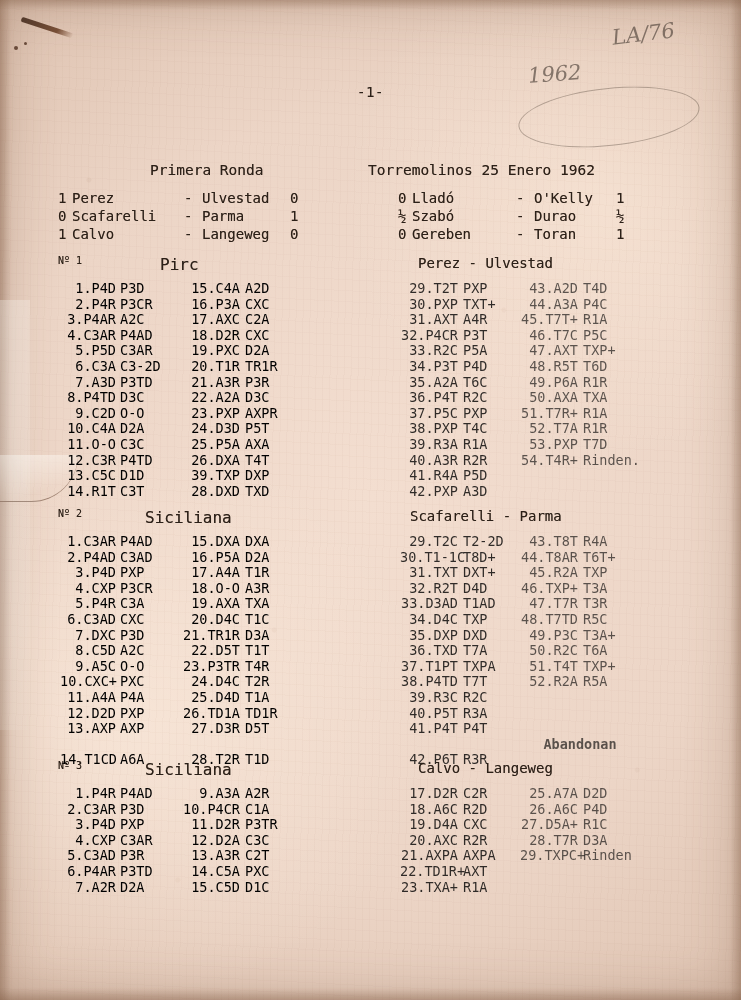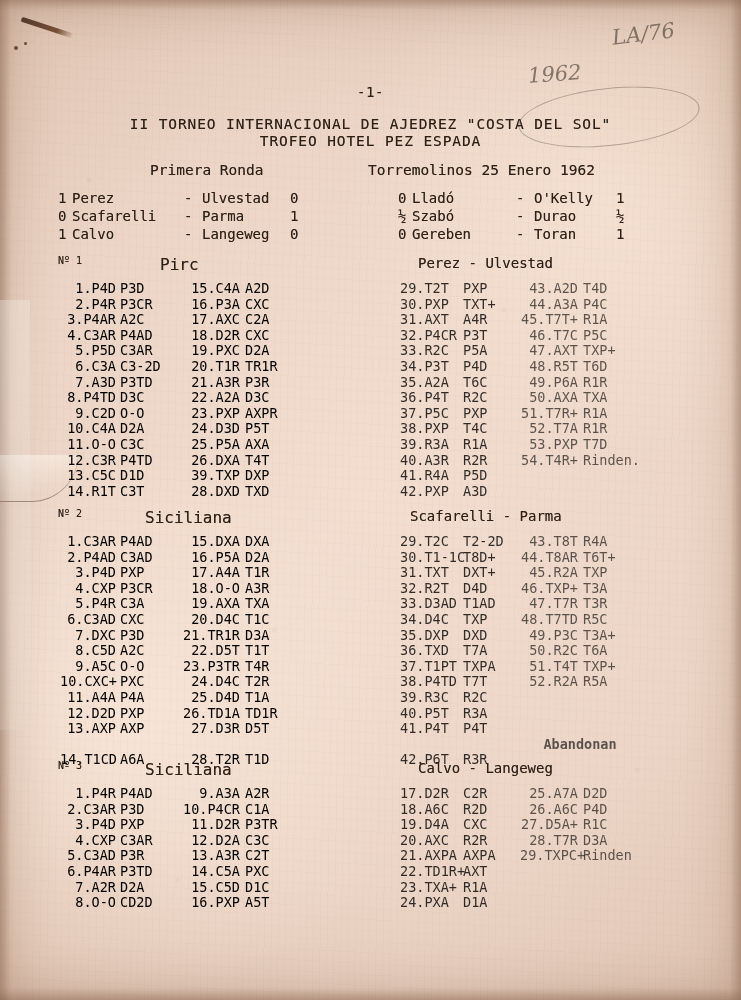--- a/index.html
+++ b/index.html
@@ -87,21 +87,21 @@
   .gno{position:absolute;font-size:10px;}
   .gopen{position:absolute;font-size:16px;}
   .gplayers{position:absolute;font-size:14px;}
   .moves{position:absolute;left:0;top:26px;width:741px;font-size:13.5px;line-height:15.6px;}
   .mrow{position:relative;height:15.6px;}
   .c{position:absolute;white-space:pre;}
   .c1{left:60px;text-align:right;width:56px;}
   .c1b{left:120px;}
   .c2{left:182px;text-align:right;width:58px;}
   .c2b{left:245px;}
-  .c3{left:400px;width:58px;}
+  .c3{left:400px;text-align:right;width:58px;}
   .c3b{left:463px;}
   .c4{left:520px;text-align:right;width:58px;}
   .c4b{left:583px;}
   .endc{left:505px;width:150px;text-align:center;font-weight:bold;}
 
   
   .fade1{opacity:.80;}
   .fade2{opacity:.62;}
 
   
@@ -132,22 +132,20 @@
   <div class="tear"></div>
   <div class="ink-streak"></div>
   <div class="ink-dot" style="left:14px;top:46px;width:4px;height:4px;"></div>
   <div class="ink-dot" style="left:24px;top:42px;width:3px;height:3px;"></div>
 
   <div class="hand hand-la">LA/76</div>
   <div class="hand hand-yr">1962</div>
   <div class="circle-ann"></div>
 
   <div class="tw pgnum">-1-</div>
-  <div class="tw title1">II TORNEO INTERNACIONAL DE AJEDREZ "COSTA DEL SOL"</div>
-  <div class="tw title2">TROFEO HOTEL PEZ ESPADA</div>
   <div class="tw ronda">Primera Ronda</div>
   <div class="tw place">Torremolinos 25 Enero 1962</div>
 
   <div id="pairings-left">
       <div class="tw pair pl" style="top: 190px;"><span class="sc">1</span><span class="nm">Perez</span><span class="ds">-</span><span class="op">Ulvestad</span><span class="sc">0</span></div>
       <div class="tw pair pl" style="top: 208px;"><span class="sc">0</span><span class="nm">Scafarelli</span><span class="ds">-</span><span class="op">Parma</span><span class="sc">1</span></div>
       <div class="tw pair pl" style="top: 226px;"><span class="sc">1</span><span class="nm">Calvo</span><span class="ds">-</span><span class="op">Langeweg</span><span class="sc">0</span></div>
     </div>
   <div id="pairings-right">
       <div class="tw pair pr" style="top: 190px;"><span class="sc">0</span><span class="nm">Lladó</span><span class="ds">-</span><span class="op">O'Kelly</span><span class="sc">1</span></div>
@@ -505,26 +503,18 @@
             <span class="c c3b fade1">AXT</span>
           </div>
           <div class="mrow">
             <span class="c c1 ">7.A2R</span>
             <span class="c c1b ">D2A</span>
             <span class="c c2 ">15.C5D</span>
             <span class="c c2b ">D1C</span>
             <span class="c c3 fade1">23.TXA+</span>
             <span class="c c3b fade1">R1A</span>
           </div>
-          <div class="mrow">
-            <span class="c c1 ">8.O-O</span>
-            <span class="c c1b ">CD2D</span>
-            <span class="c c2 ">16.PXP</span>
-            <span class="c c2b ">A5T</span>
-            <span class="c c3 fade1">24.PXA</span>
-            <span class="c c3b fade1">D1A</span>
-          </div>
         </div>
       </div>
     </div>
 
   <div class="vignette"></div>
 </div>
 
 </body></html>

